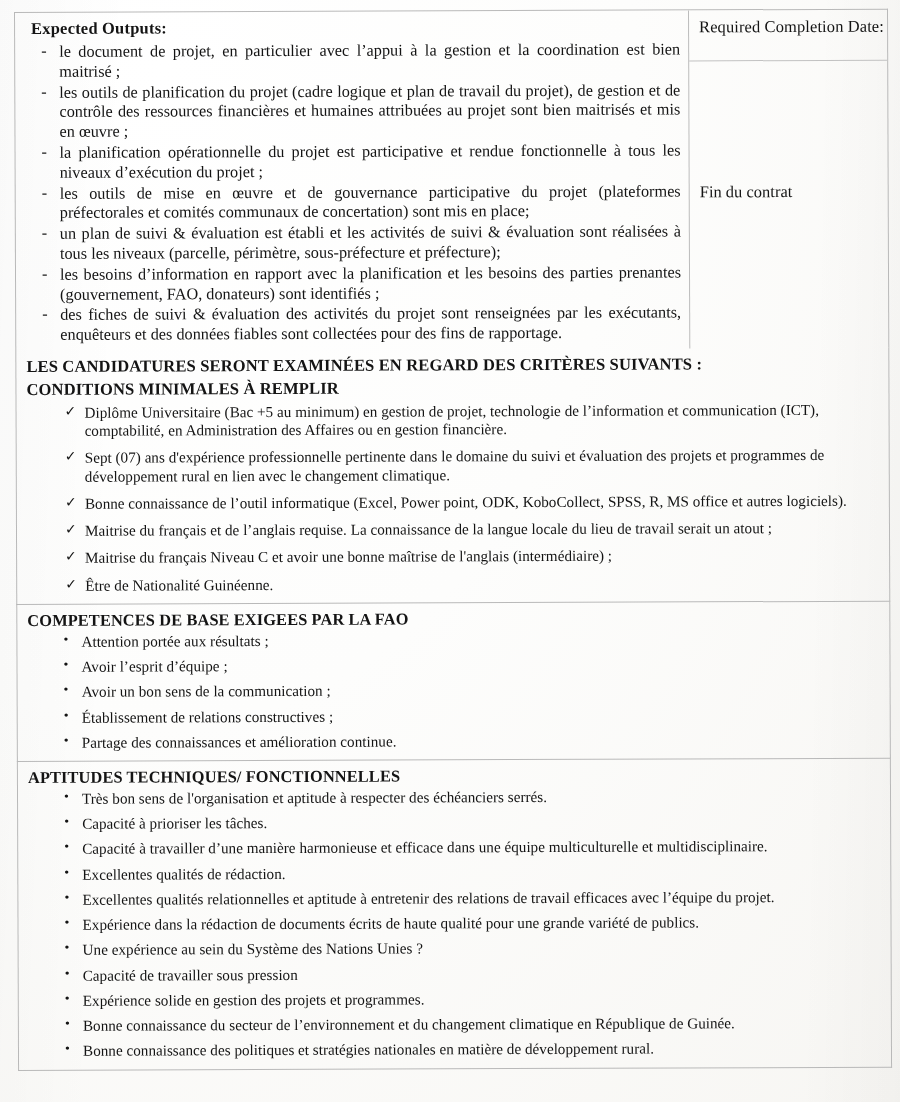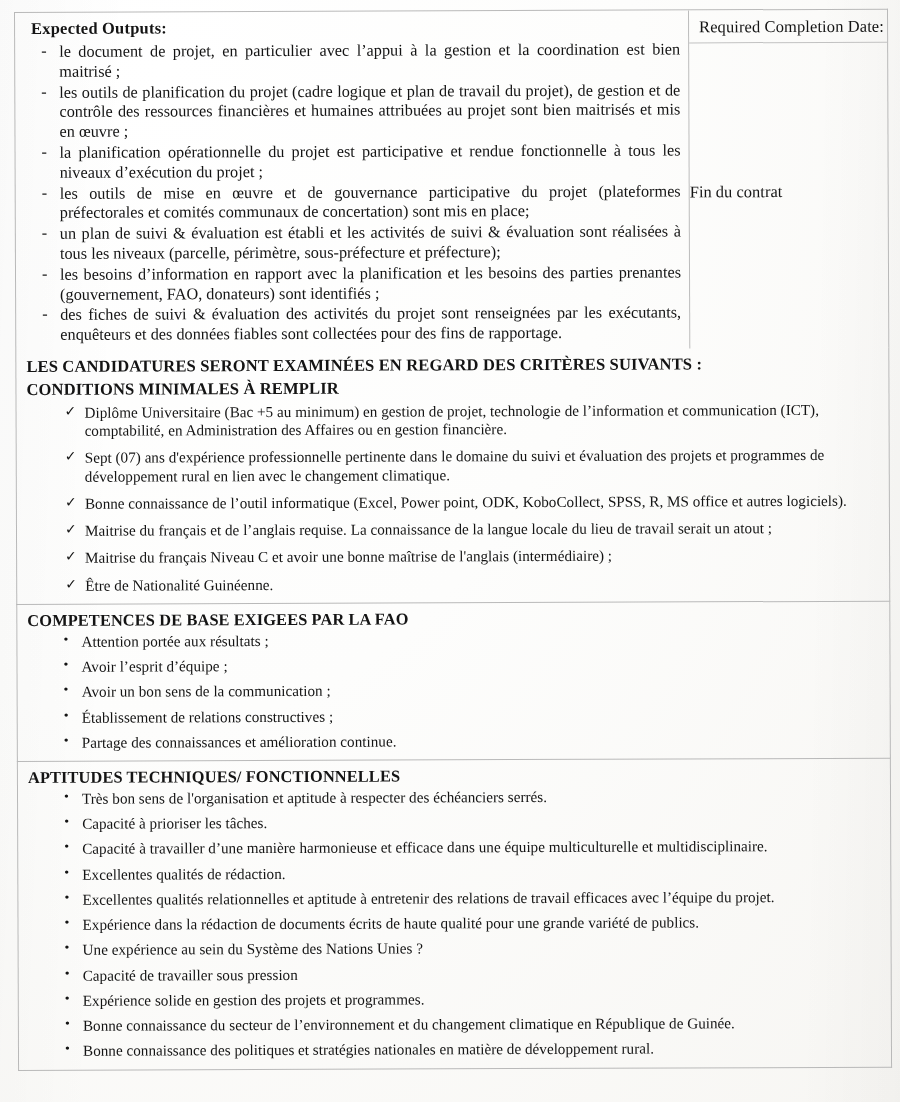--- a/index.html
+++ b/index.html
@@ -54,27 +54,28 @@
     box-sizing: border-box;
   }
   .col-right {
     flex: 1 1 auto;
     border-left: 1.2px solid #bcbcbc;
     box-sizing: border-box;
     position: relative;
   }
   .rc-head {
     font-size: 16.5px;
-    padding: 7px 0 5px 10px;
+    padding: 7px 0 23px 10px;
     border-bottom: 1.1px solid #c2c2c2;
     letter-spacing: 0.1px;
     white-space: nowrap;
   }
   .rc-value {
     font-size: 16.5px;
+    padding-left: 10px;
     position: absolute;
     top: 172px;
     left: 0;
   }
 
   .outputs-title {
     font-weight: bold;
     font-size: 16.5px;
     padding: 4px 0 2px 12px;
     letter-spacing: .2px;

